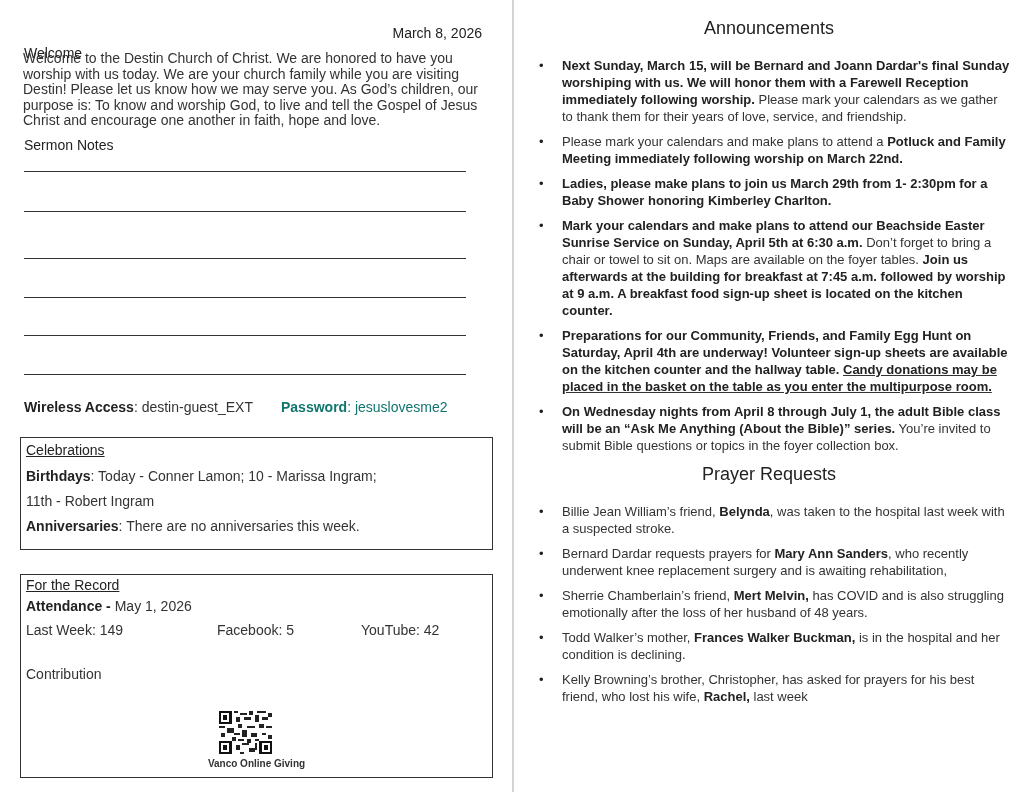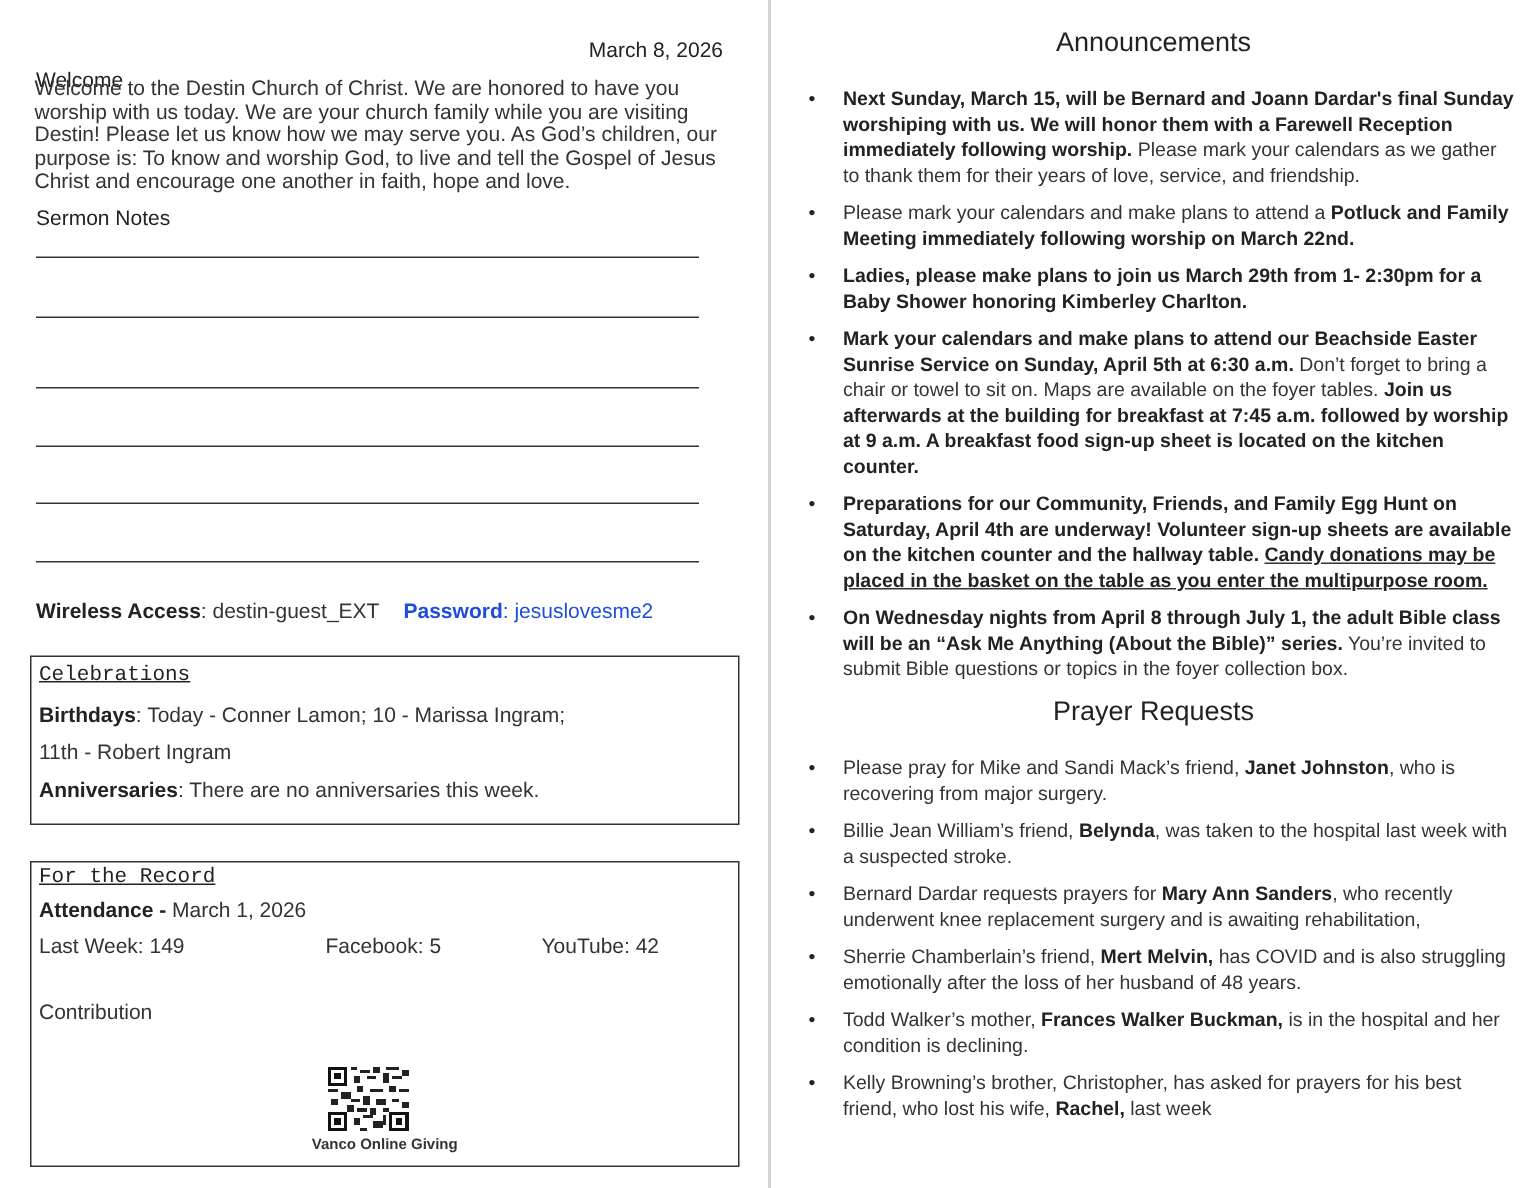--- a/index.html
+++ b/index.html
@@ -13,26 +13,26 @@
   .welcome-head { position:absolute; left:24px; top:25px; width:458px; font-size:14px; }
   .welcome-head .title { position:absolute; left:0; top:0;margin-top:20px; }
   .welcome-head .date { position:absolute; right:0; top:0; }
   .welcome-text { position:absolute; left:23px; top:51px; width:460px; font-size:14px; line-height:15.6px; color:#333; }
 
   .sermon-title { position:absolute; left:24px; top:137px; font-size:14px; color:#222; }
   .note-line { position:absolute; left:24px; width:442px; height:0; border-top:1.5px solid #333; }
 
   .wifi { position:absolute; left:24px; top:399px; font-size:14px; color:#333; }
   .wifi b { color:#222; }
-  .pw { position:absolute; left:269px; top:399px; font-size:14px; color:#1d4ed8; }
+  .pw { position:absolute; left:281px; top:399px; font-size:14px; color:#0f766e; }
 
   .box { position:absolute; left:20px; width:471px; border:1.3px solid #333; }
   .celebrations { top:437px; height:111px; }
   .record { top:574px; height:202px; }
-  .box .hdr { position:absolute; left:5px; font-size:14px; text-decoration:underline; color:#222;font-family:Liberation Mono, monospace; }
+  .box .hdr { position:absolute; left:5px; font-size:14px; text-decoration:underline; color:#222; }
   .box .line { position:absolute; left:5px; font-size:14px; color:#333; }
   .box b { color:#222; font-weight:bold; }
 
   .qr { position:absolute; left:197px; top:136px; width:55px; height:43px; }
   .qr-label { position:absolute; left:0; width:471px; top:183px; text-align:center;
               font-size:10px; font-weight:bold; color:#333; }
 
   .sec-title { position:absolute; left:0; width:510px; text-align:center; font-size:18px; color:#222; }
   ul.blist { position:absolute; left:26px; width:470px; margin:0; padding:0; list-style:none;
              font-size:13px; line-height:17px; color:#333; }
@@ -73,21 +73,21 @@
     </div>
     <div class="line" style="top:55px">11th - Robert Ingram</div>
     <div class="line" style="top:80px">
       <b>Anniversaries</b>: <span>There are no anniversaries this week.</span>
     </div>
   </div>
 
   <div class="box record">
     <div class="hdr" style="top:2px">For the Record</div>
     <div class="line" style="top:23px">
-      <b>Attendance -</b> <span>March 1, 2026</span>
+      <b>Attendance -</b> <span>May 1, 2026</span>
     </div>
     <div class="line" style="top:47px">Last Week: 149</div>
     <div class="line" style="top:47px; left:196px">Facebook: 5</div>
     <div class="line" style="top:47px; left:340px">YouTube: 42</div>
     <div class="line" style="top:91px">Contribution</div>
 
     <svg class="qr" viewBox="0 0 25 20" shape-rendering="crispEdges">
       <rect x="0" y="0" width="25" height="20" fill="#fff"></rect>
       <rect x="0" y="0" width="6" height="6" fill="#111"></rect>
         <rect x="1" y="1" width="4" height="4" fill="#fff"></rect>
@@ -143,20 +143,19 @@
       <li><b>Next Sunday, March 15, will be Bernard and Joann Dardar's final Sunday worshiping with us. We will honor them with a Farewell Reception immediately following worship.</b><span> Please mark your calendars as we gather to thank them for their years of love, service, and friendship.</span></li>
       <li><span>Please mark your calendars and make plans to attend a </span><b>Potluck and Family Meeting immediately following worship on March 22nd.</b></li>
       <li><b>Ladies, please make plans to join us March 29th from 1- 2:30pm for a Baby Shower honoring Kimberley Charlton.</b></li>
       <li><b>Mark your calendars and make plans to attend our Beachside Easter Sunrise Service on Sunday, April 5th at 6:30 a.m.</b><span>  Don’t forget to bring a chair or towel to sit on. Maps are available on the foyer tables. </span><b>Join us afterwards at the building for breakfast at 7:45 a.m. followed by worship at 9 a.m.  A breakfast food sign-up sheet is located on the kitchen counter.</b></li>
       <li><b>Preparations for our Community, Friends, and Family Egg Hunt on Saturday, April 4th are underway! Volunteer sign-up sheets are  available on the kitchen counter and the hallway table. </b><u><b>Candy donations may be placed in the basket on the table as you enter the  multipurpose room.</b></u></li>
       <li><b>On Wednesday nights from April 8 through July 1, the adult Bible class will be an “Ask Me Anything (About the Bible)” series.</b><span> You’re invited to submit Bible questions or topics in the foyer collection box.</span></li>
     </ul>
 
   <div class="sec-title" style="top:464px">Prayer Requests</div>
   <ul class="blist" style="top:503px">
-      <li><span>Please pray for Mike and Sandi Mack’s friend, </span><b>Janet Johnston</b><span>, who is recovering from major surgery.</span></li>
       <li><span>Billie Jean William’s friend, </span><b>Belynda</b><span>, was taken to the hospital last week with a suspected stroke.</span></li>
       <li><span>Bernard Dardar requests prayers for </span><b>Mary Ann Sanders</b><span>, who recently underwent knee replacement surgery and is awaiting rehabilitation,</span></li>
       <li><span>Sherrie Chamberlain’s friend, </span><b>Mert Melvin,</b><span> has  COVID and is also struggling emotionally after the loss of her husband of 48 years.</span></li>
       <li><span>Todd Walker’s mother, </span><b>Frances Walker Buckman,</b><span> is in the hospital and her condition is declining.</span></li>
       <li><span>Kelly Browning’s brother, Christopher, has asked for prayers for his best friend, who lost his wife, </span><b>Rachel,</b><span> last week</span></li>
     </ul>
 </div>
 
 </body></html>

